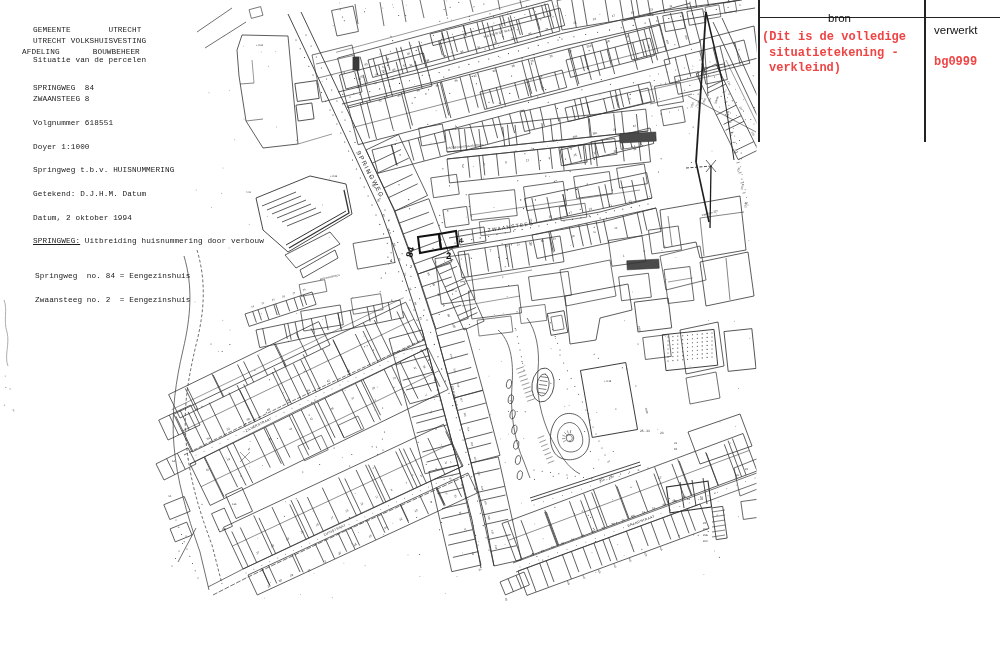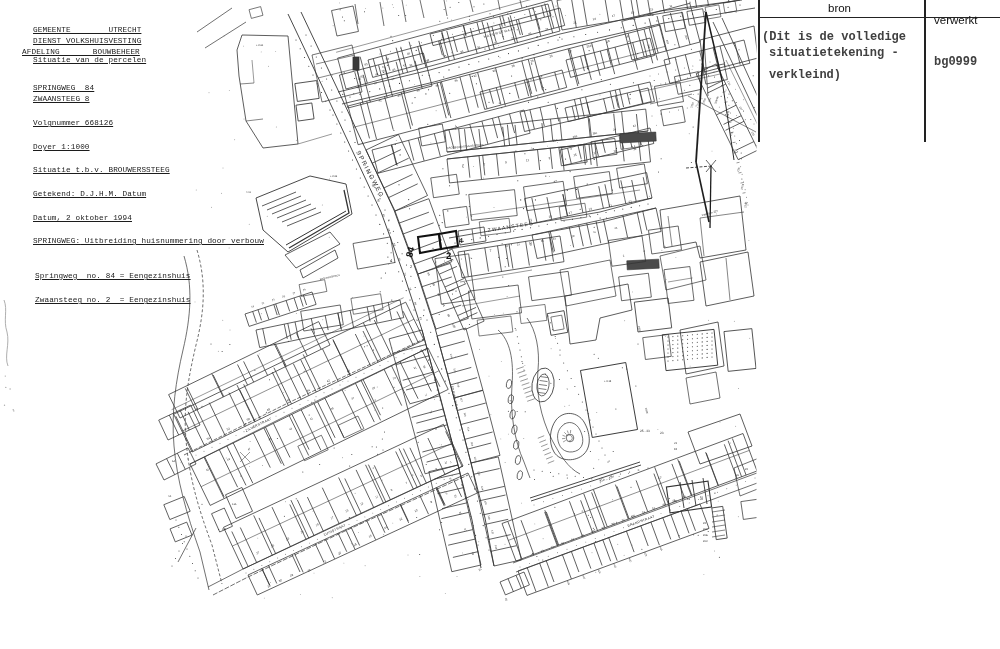--- a/index.html
+++ b/index.html
@@ -1,18 +1,18 @@
 <!DOCTYPE html>
 <html><head><meta charset="utf-8">
 <style>
 html,body{margin:0;padding:0;background:#fff;}
 body{width:1000px;height:649px;position:relative;overflow:hidden;}
-.tl{position:absolute;font-family:"Liberation Mono",monospace;font-size:7.7px;color:#1c1c1c;white-space:pre;letter-spacing:0.1px;text-decoration:underline;}
-.tb{position:absolute;font-family:"Liberation Mono",monospace;font-size:12px;font-weight:bold;color:#404040;white-space:pre;}
-.th{position:absolute;font-family:"Liberation Sans",sans-serif;font-size:11.5px;color:#111;}
+.tl{position:absolute;font-family:"Liberation Mono",monospace;font-size:7.7px;color:#1c1c1c;white-space:pre;letter-spacing:0.1px;}
+.tb{position:absolute;font-family:"Liberation Mono",monospace;font-size:12px;font-weight:bold;color:#ef4444;white-space:pre;}
+.th{position:absolute;font-family:"Liberation Sans",sans-serif;font-size:11.5px;color:#111;margin-top:10px;}
 </style></head>
 <body>
 
 <svg width="1000" height="649" viewBox="0 0 1000 649" text-rendering="geometricPrecision" shape-rendering="geometricPrecision" style="position:absolute;left:0;top:0">
 
 <g>
       <polyline points="288.0,14.0 324.0,90.0 352.0,150.0 381.0,212.0 404.0,275.0 422.0,330.0 441.0,400.0 458.0,465.0 472.0,520.0 481.0,568.0" fill="none" stroke="#343434" stroke-width="0.9"></polyline>
       <polyline points="301.0,12.0 337.0,88.0 365.0,148.0 394.0,210.0 417.0,273.0 435.0,328.0 454.0,398.0 471.0,463.0 485.0,518.0 494.0,566.0" fill="none" stroke="#343434" stroke-width="0.9"></polyline>
       <circle cx="296.0" cy="40.0" r="0.55" fill="#343434"></circle>
       <circle cx="300.2" cy="48.8" r="0.55" fill="#343434"></circle>
@@ -2190,43 +2190,43 @@
 <g>
       <rect x="756.5" y="0" width="244" height="649" fill="#ffffff"></rect>
     </g>
 
 <g>
       <rect x="0" y="612" width="1000" height="37" fill="#ffffff"></rect>
     </g>
 </svg>
 
 <div class="tl" style="left:33px;top:26px">GEMEENTE&nbsp;&nbsp;&nbsp;&nbsp;&nbsp;&nbsp;&nbsp;&nbsp;UTRECHT</div>
-<div class="tl" style="left:33px;top:37px">DIENST VOLKSHUISVESTING</div>
+<div class="tl" style="left:33px;top:37px">UTRECHT VOLKSHUISVESTING</div>
 <div class="tl" style="left:22px;top:48px">AFDELING&nbsp;&nbsp;&nbsp;&nbsp;&nbsp;&nbsp;&nbsp;BOUWBEHEER</div>
 <div class="tl" style="left:33px;top:56px">Situatie van de percelen</div>
 <div class="tl" style="left:33px;top:84px">SPRINGWEG&nbsp;&nbsp;84</div>
 <div class="tl" style="left:33px;top:95px">ZWAANSTEEG 8</div>
-<div class="tl" style="left:33px;top:119px">Volgnummer 668126</div>
+<div class="tl" style="left:33px;top:119px">Volgnummer 618551</div>
 <div class="tl" style="left:33px;top:143px">Doyer 1:1000</div>
-<div class="tl" style="left:33px;top:166px">Situatie t.b.v. BROUWERSSTEEG</div>
+<div class="tl" style="left:33px;top:166px">Springweg t.b.v. HUISNUMMERING</div>
 <div class="tl" style="left:33px;top:190px">Getekend: D.J.H.M. Datum</div>
 <div class="tl" style="left:33px;top:214px">Datum, 2 oktober 1994</div>
 <div class="tl" style="left:33px;top:237px"><u>SPRINGWEG:</u> Uitbreiding huisnummering door verbouw</div>
 <div class="tl" style="left:35px;top:272px">Springweg&nbsp;&nbsp;no. 84 = Eengezinshuis</div>
 <div class="tl" style="left:35px;top:296px">Zwaansteeg no. 2&nbsp;&nbsp;= Eengezinshuis</div>
 
 <div style="position:absolute;left:758px;top:0;width:1.6px;height:142px;background:#222"></div>
 
 <div style="position:absolute;left:924px;top:0;width:1.6px;height:142px;background:#222"></div>
 
 <div style="position:absolute;left:758px;top:16.5px;width:242px;height:1.7px;background:#222"></div>
 
 <div class="th" style="left:828px;top:2px">bron</div>
 
 <div class="th" style="left:934px;top:14px">verwerkt</div>
 
 <div class="tb" style="left:762px;top:30px">(Dit is de volledige</div>
 
 <div class="tb" style="left:769px;top:46px">situatietekening -</div>
 
-<div class="tb" style="left:769px;top:68px">verkleind)</div>
+<div class="tb" style="left:769px;top:61px">verkleind)</div>
 
 <div class="tb" style="left:934px;top:55px">bg0999</div>
 
 </body></html>

